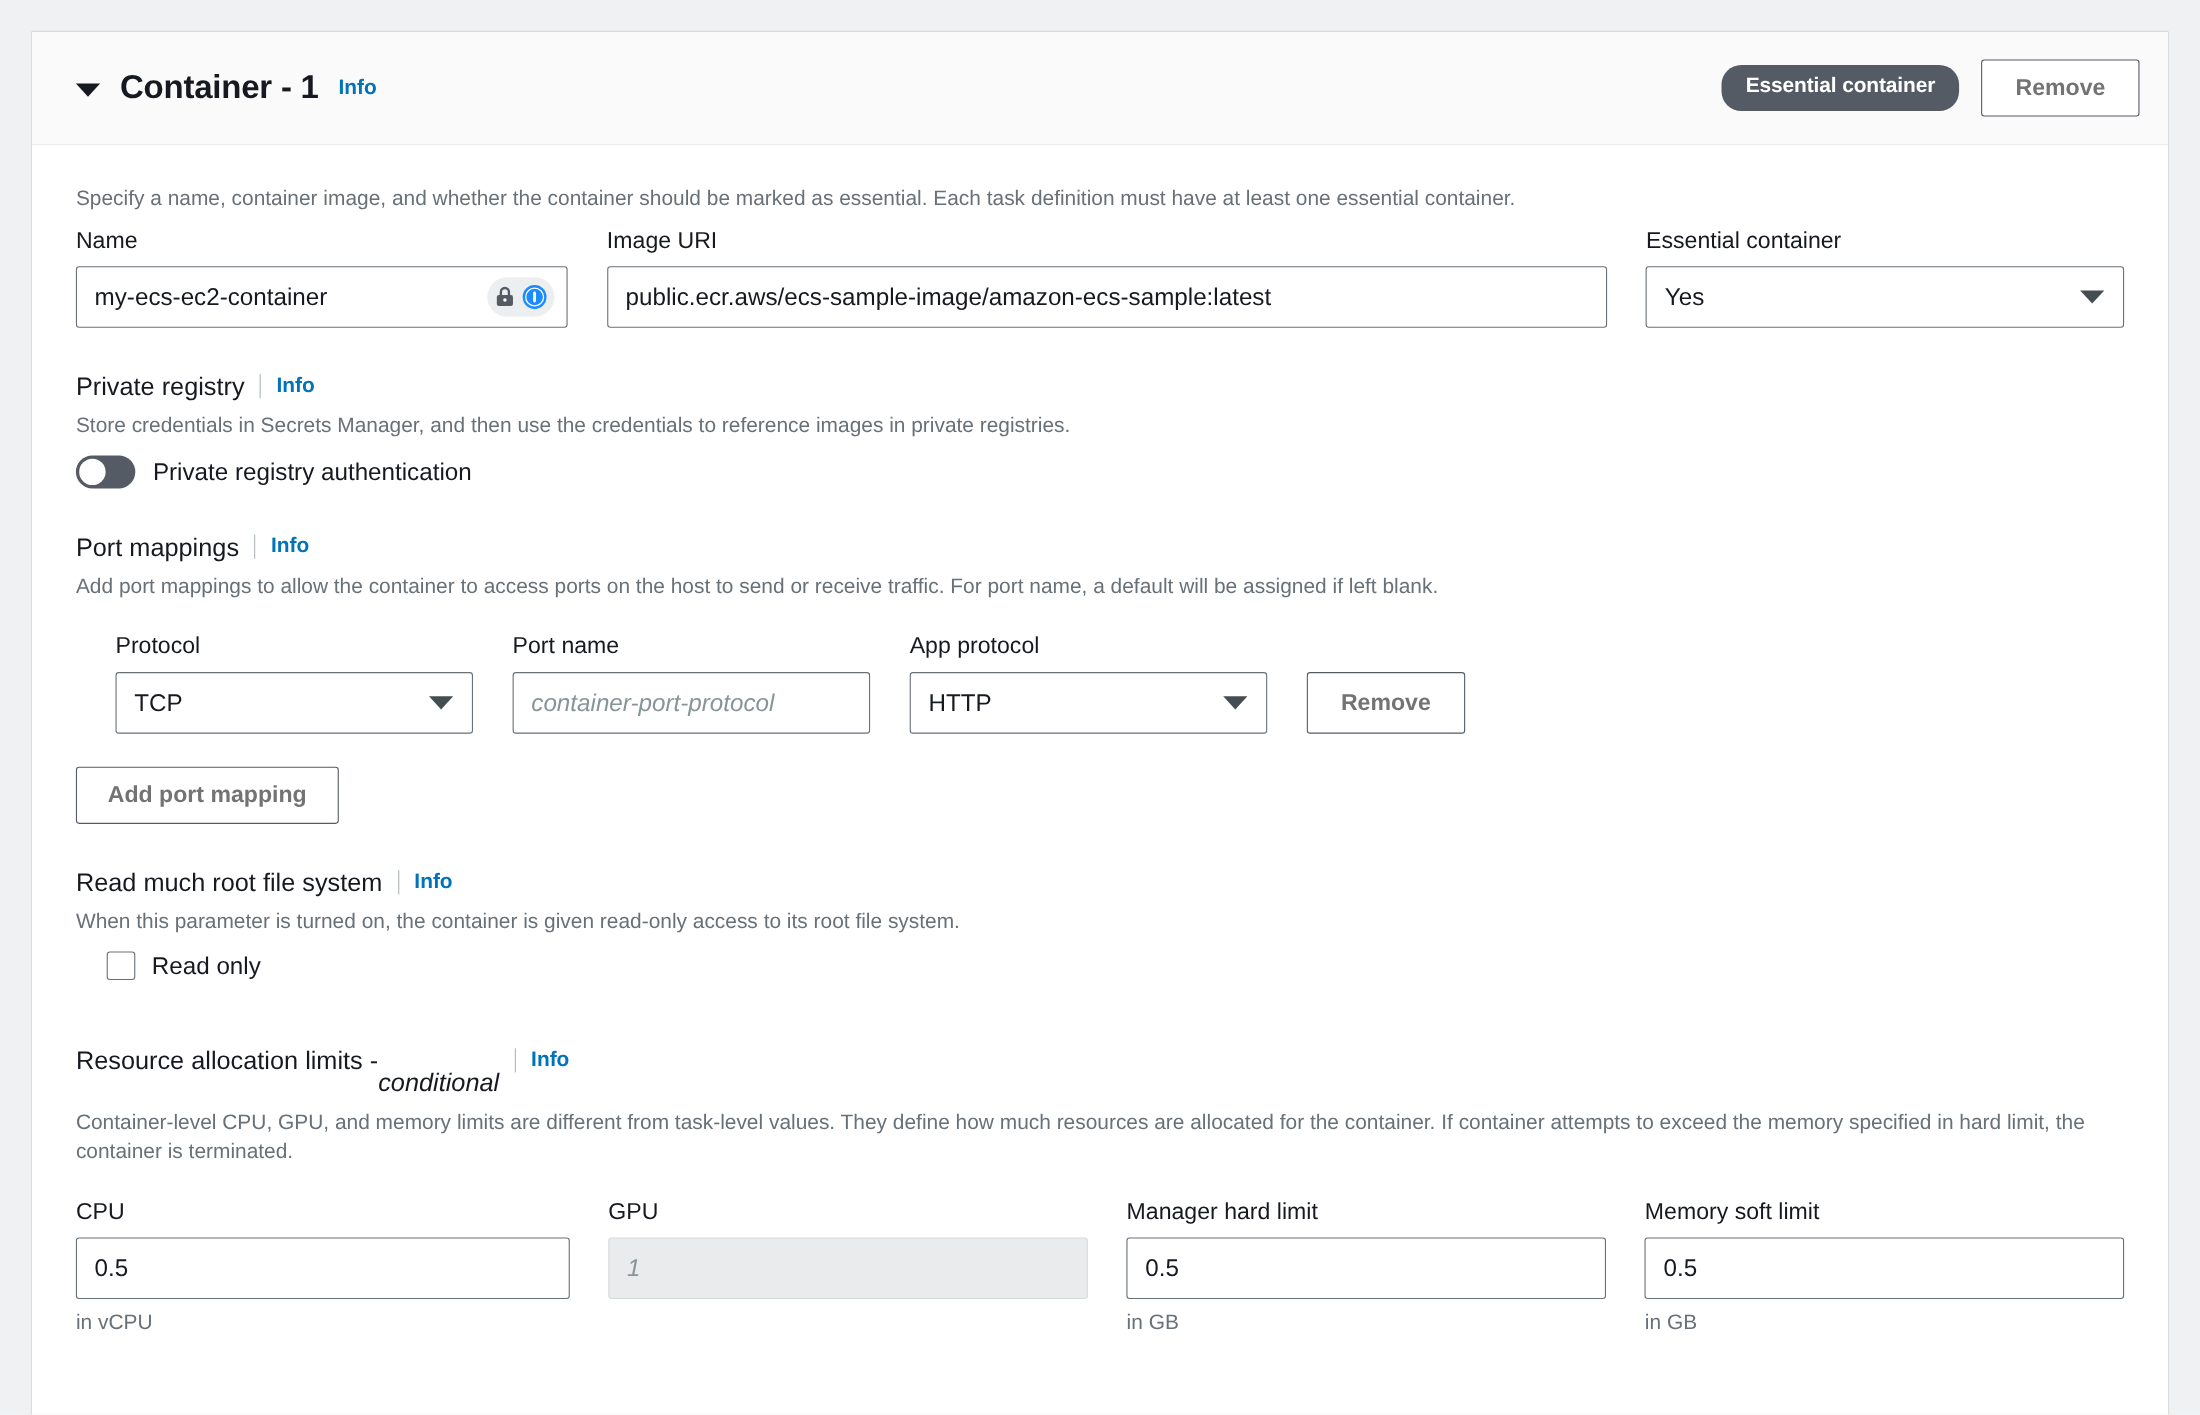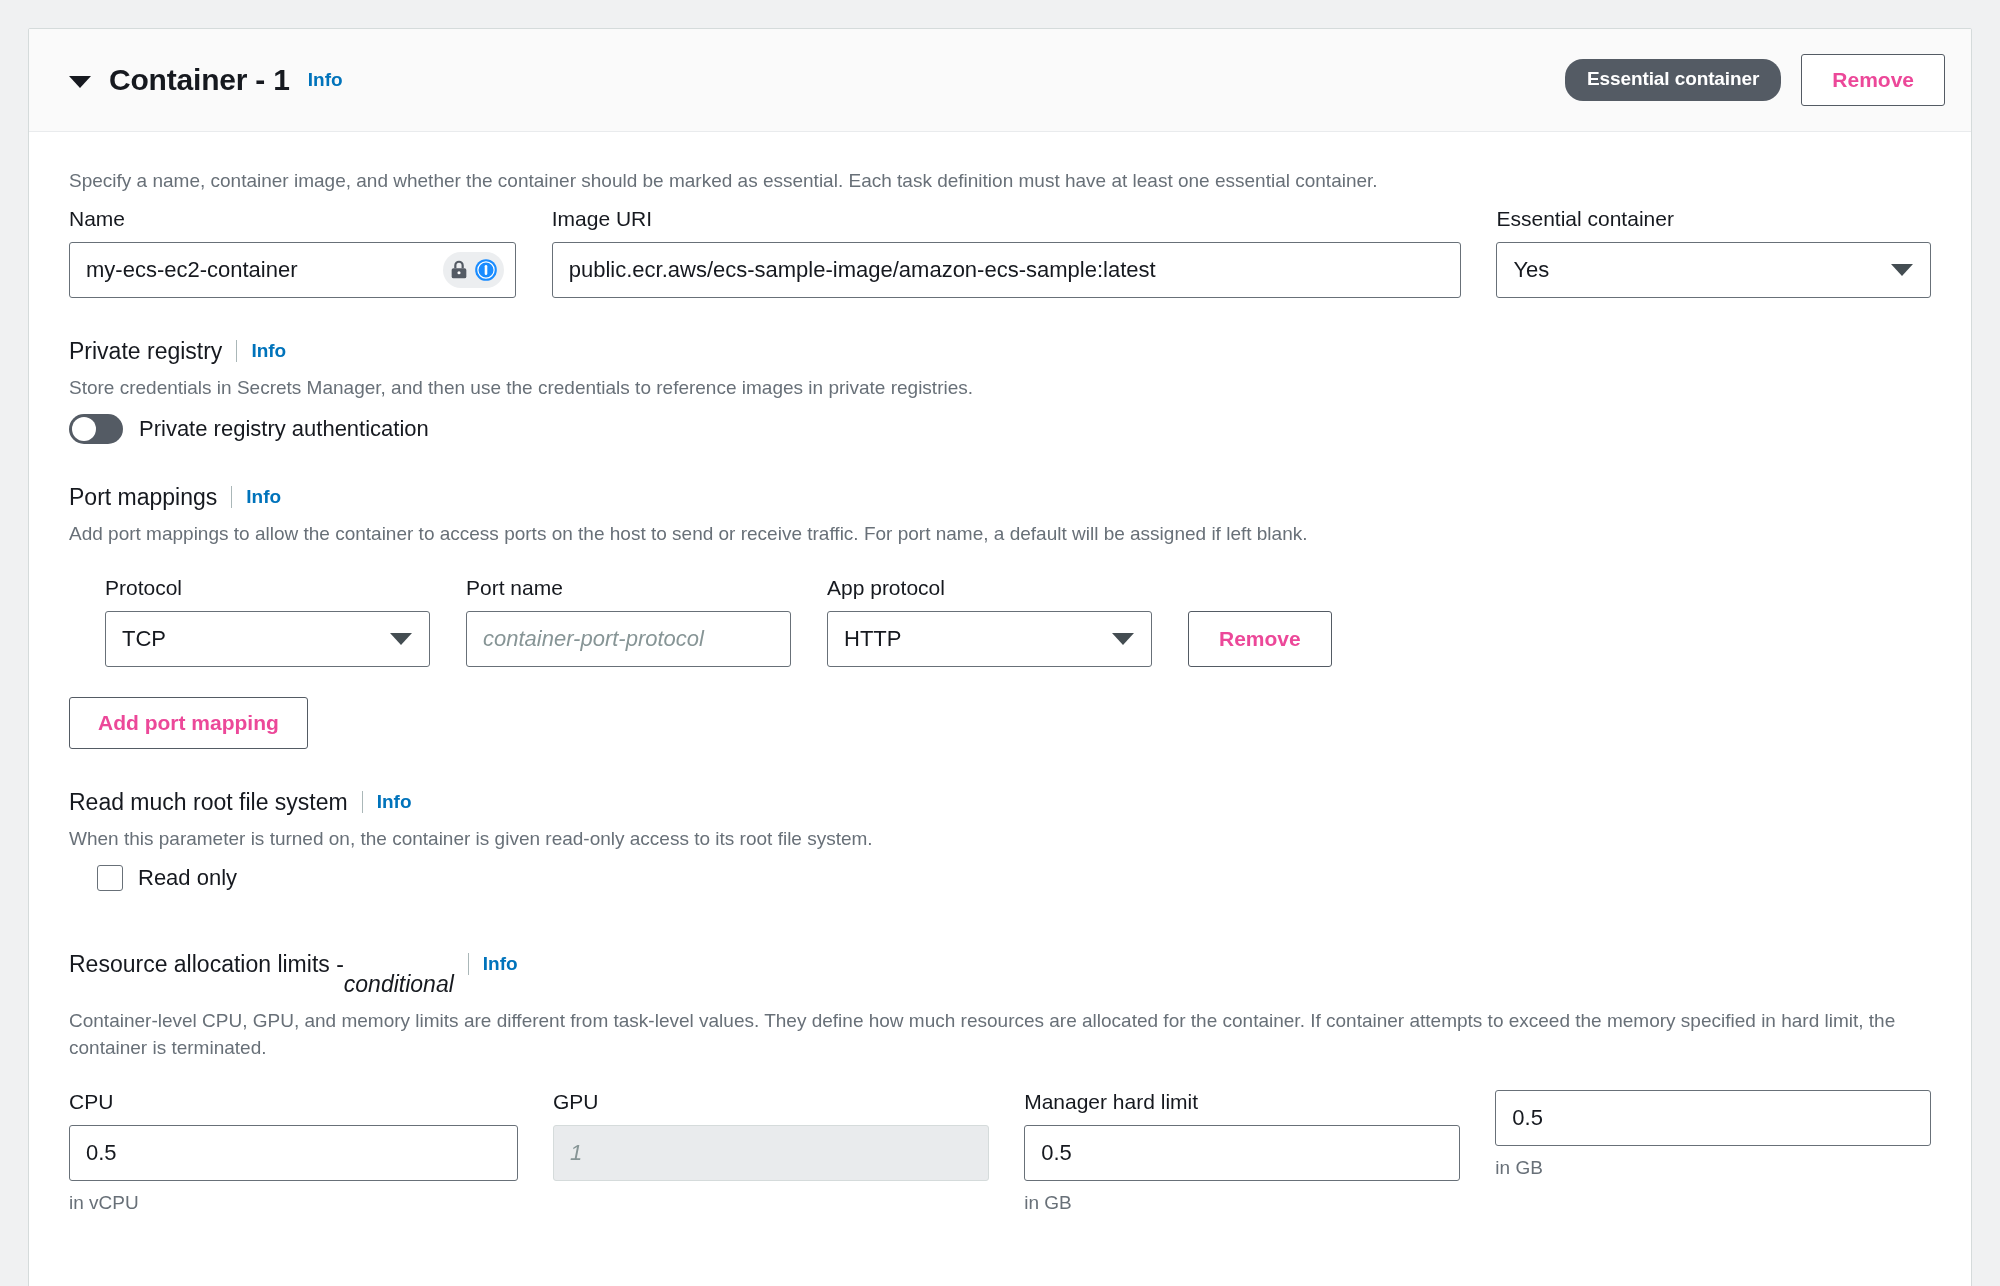--- a/index.html
+++ b/index.html
@@ -84,21 +84,21 @@
     border-radius: 18px;
     padding: 9px 22px 11px;
     white-space: nowrap;
     letter-spacing: -0.1px;
   }
 
   .btn {
     background: #ffffff;
     border: 1.5px solid #545b64;
     border-radius: 3px;
-    color: #ec4899;
+    color: #737373;
     font-size: 21px;
     font-weight: bold;
     font-family: "Liberation Sans", sans-serif;
     padding: 13px 30px;
     cursor: pointer;
     white-space: nowrap;
   }
 
   
   .card-body {
@@ -455,20 +455,21 @@
 
           <div class="field" style="width:442px;">
             <label class="field-label">Manager hard limit</label>
             <input class="input" type="text" value="0.5" style="">
             <span class="hint">in GB</span>
           </div>
 
           <div style="width:36px;"></div>
 
           <div class="field" style="width:442px;">
+            <label class="field-label">Memory soft limit</label>
             <input class="input" type="text" value="0.5" style="">
             <span class="hint">in GB</span>
           </div>
         </div>
       </div>
 
     </div>
   </div>
 </div>
 

